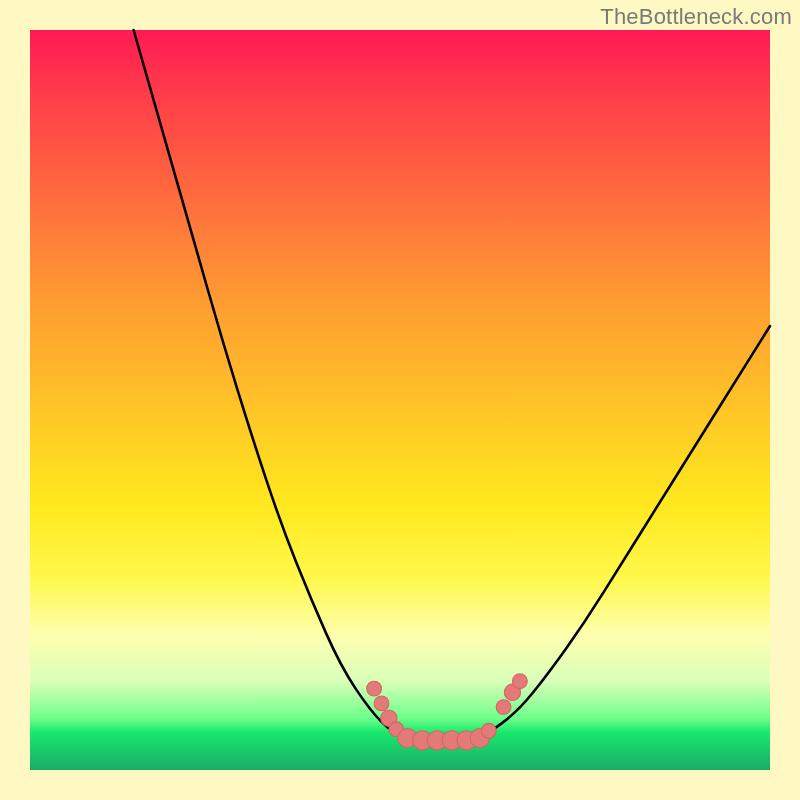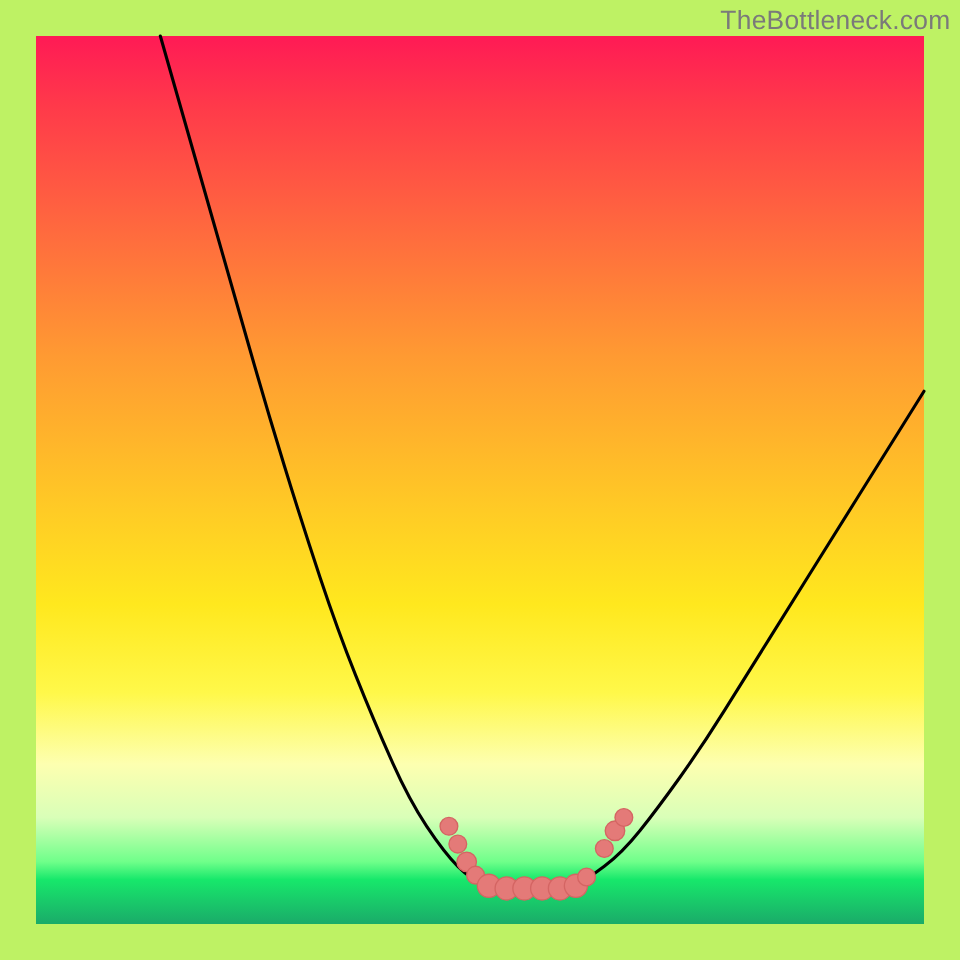--- a/index.html
+++ b/index.html
@@ -8,21 +8,21 @@
     width: 800px;
     height: 800px;
     overflow: hidden;
     background: #000000;
     font-family: Arial, Helvetica, sans-serif;
   }
   .frame {
     position: relative;
     width: 800px;
     height: 800px;
-    background: #bef264;
+    background: #fef9c3;
   }
   .plot-area {
     position: absolute;
     left: 30px;
     top: 30px;
     width: 740px;
     height: 740px;
     
     background: linear-gradient(
       to bottom,

